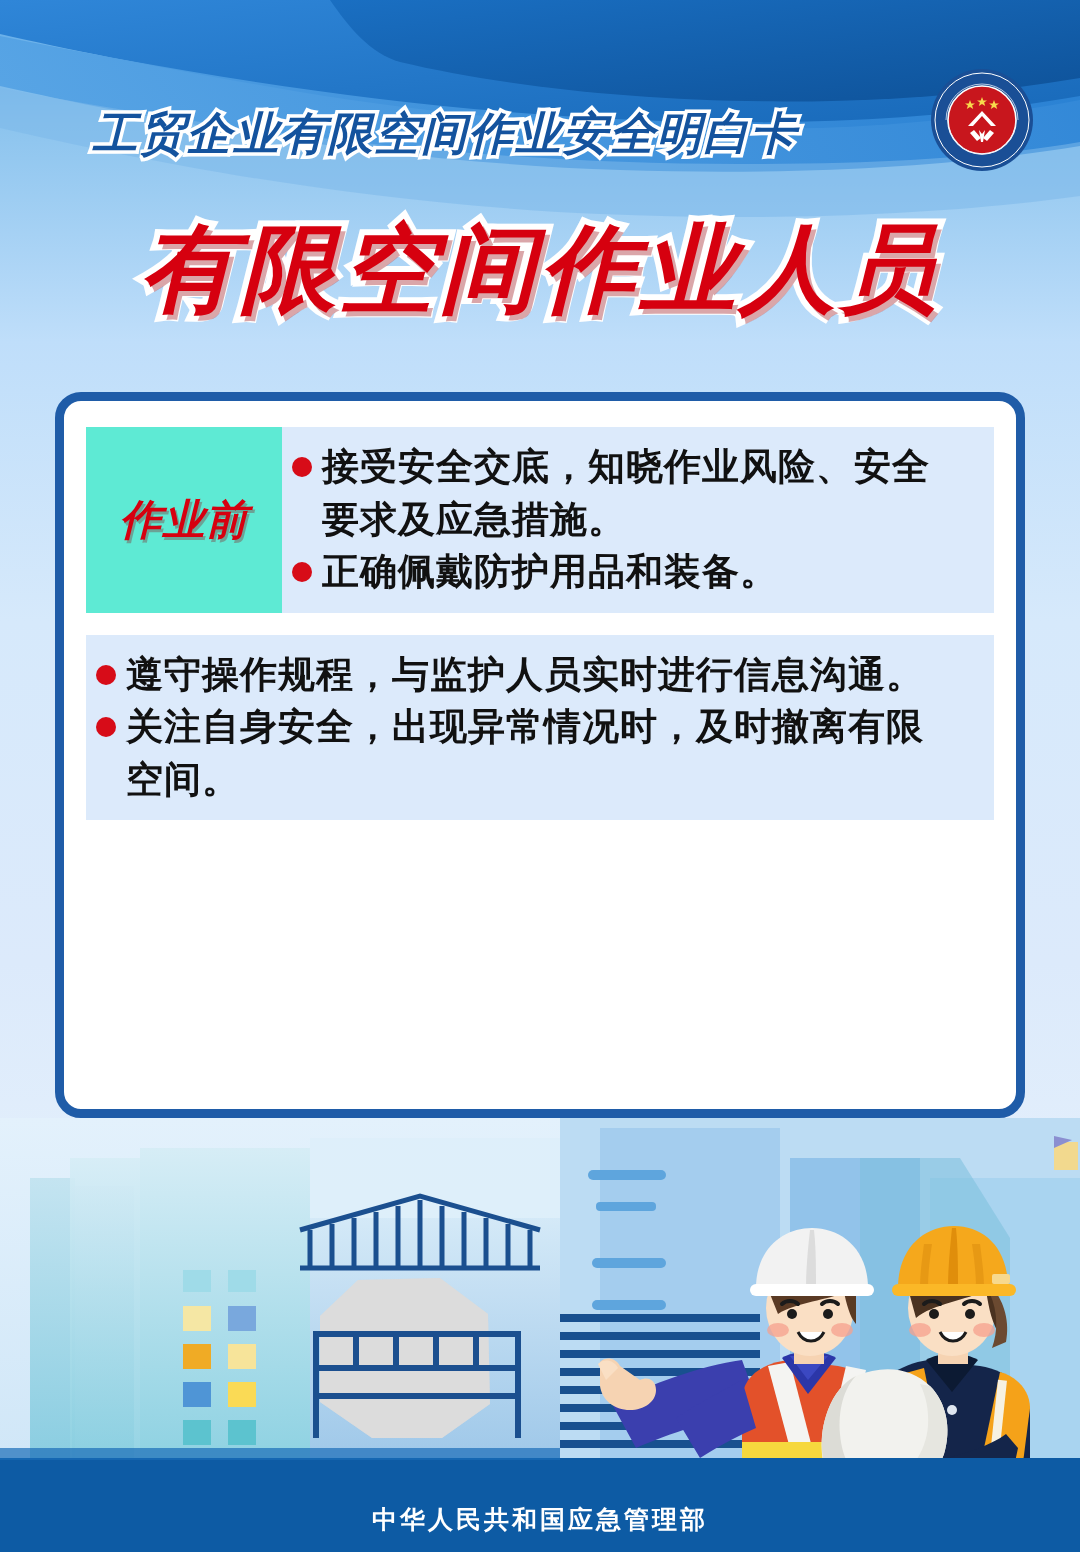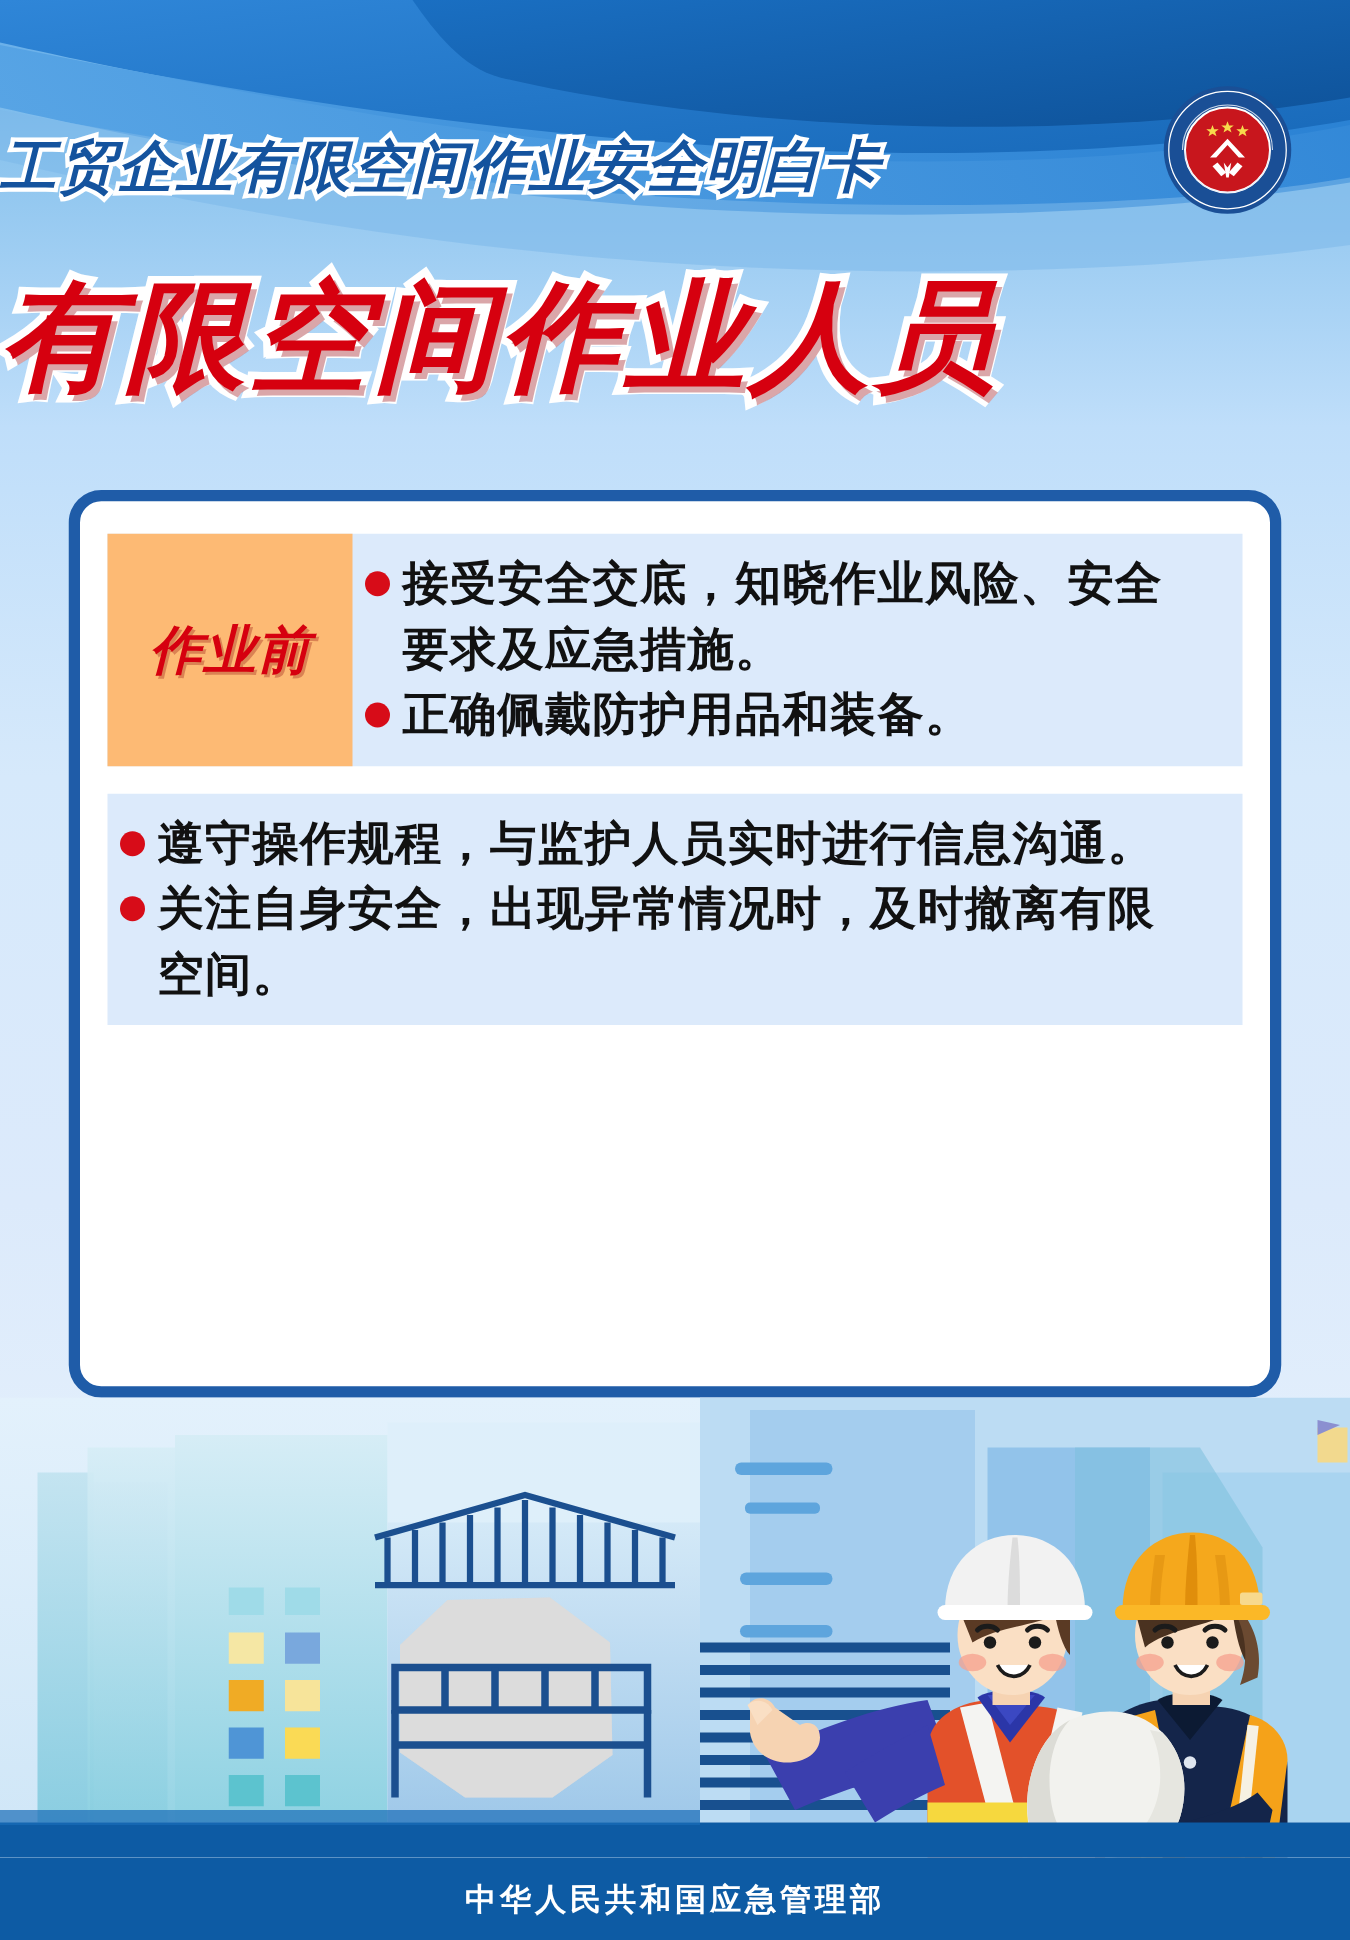--- a/index.html
+++ b/index.html
@@ -18,32 +18,33 @@
 
   
   .wave{ position:absolute; left:0; top:0; width:1080px; height:230px; }
 
   
   .emblem{ position:absolute; left:930px; top:68px; width:104px; height:104px; }
 
   
   .subtitle{
     position:absolute; left:0; top:104px; width:890px;
+    text-align:center;
     font-size:45px; font-weight:bold; font-style:italic;
     letter-spacing:2px;
     color:#14539e;
     -webkit-text-stroke:7px #ffffff;
     paint-order:stroke fill;
     white-space:nowrap;
   }
 
   
   .maintitle{
     position:absolute; left:0; top:206px; width:1080px;
-    text-align:left;
+    text-align:center;
     font-size:96px; font-weight:bold; font-style:italic;
     letter-spacing:4px;
     color:#d6000f;
     -webkit-text-stroke:12px #ffffff;
     paint-order:stroke fill;
     white-space:nowrap;
     text-shadow:4px 5px 0 rgba(150,0,10,.35);
   }
 
   
@@ -56,21 +57,21 @@
     padding:26px 22px;
   }
   .section{
     display:flex;
     width:100%;
     background:#dceafb;
   }
   .sec-gap{ height:22px; }
   .sec-label{
     flex:0 0 196px;
-    background:#fdba74;
+    background:#5eead4;
     display:flex; align-items:center; justify-content:center;
     font-size:42px; font-weight:bold; font-style:italic;
     color:#d6000f;
     letter-spacing:1px;
     text-shadow:2px 3px 0 rgba(140,0,8,.30);
     text-align:right;
   }
   .sec-body{
     flex:1 1 auto;
     padding:14px 42px 14px 10px;

